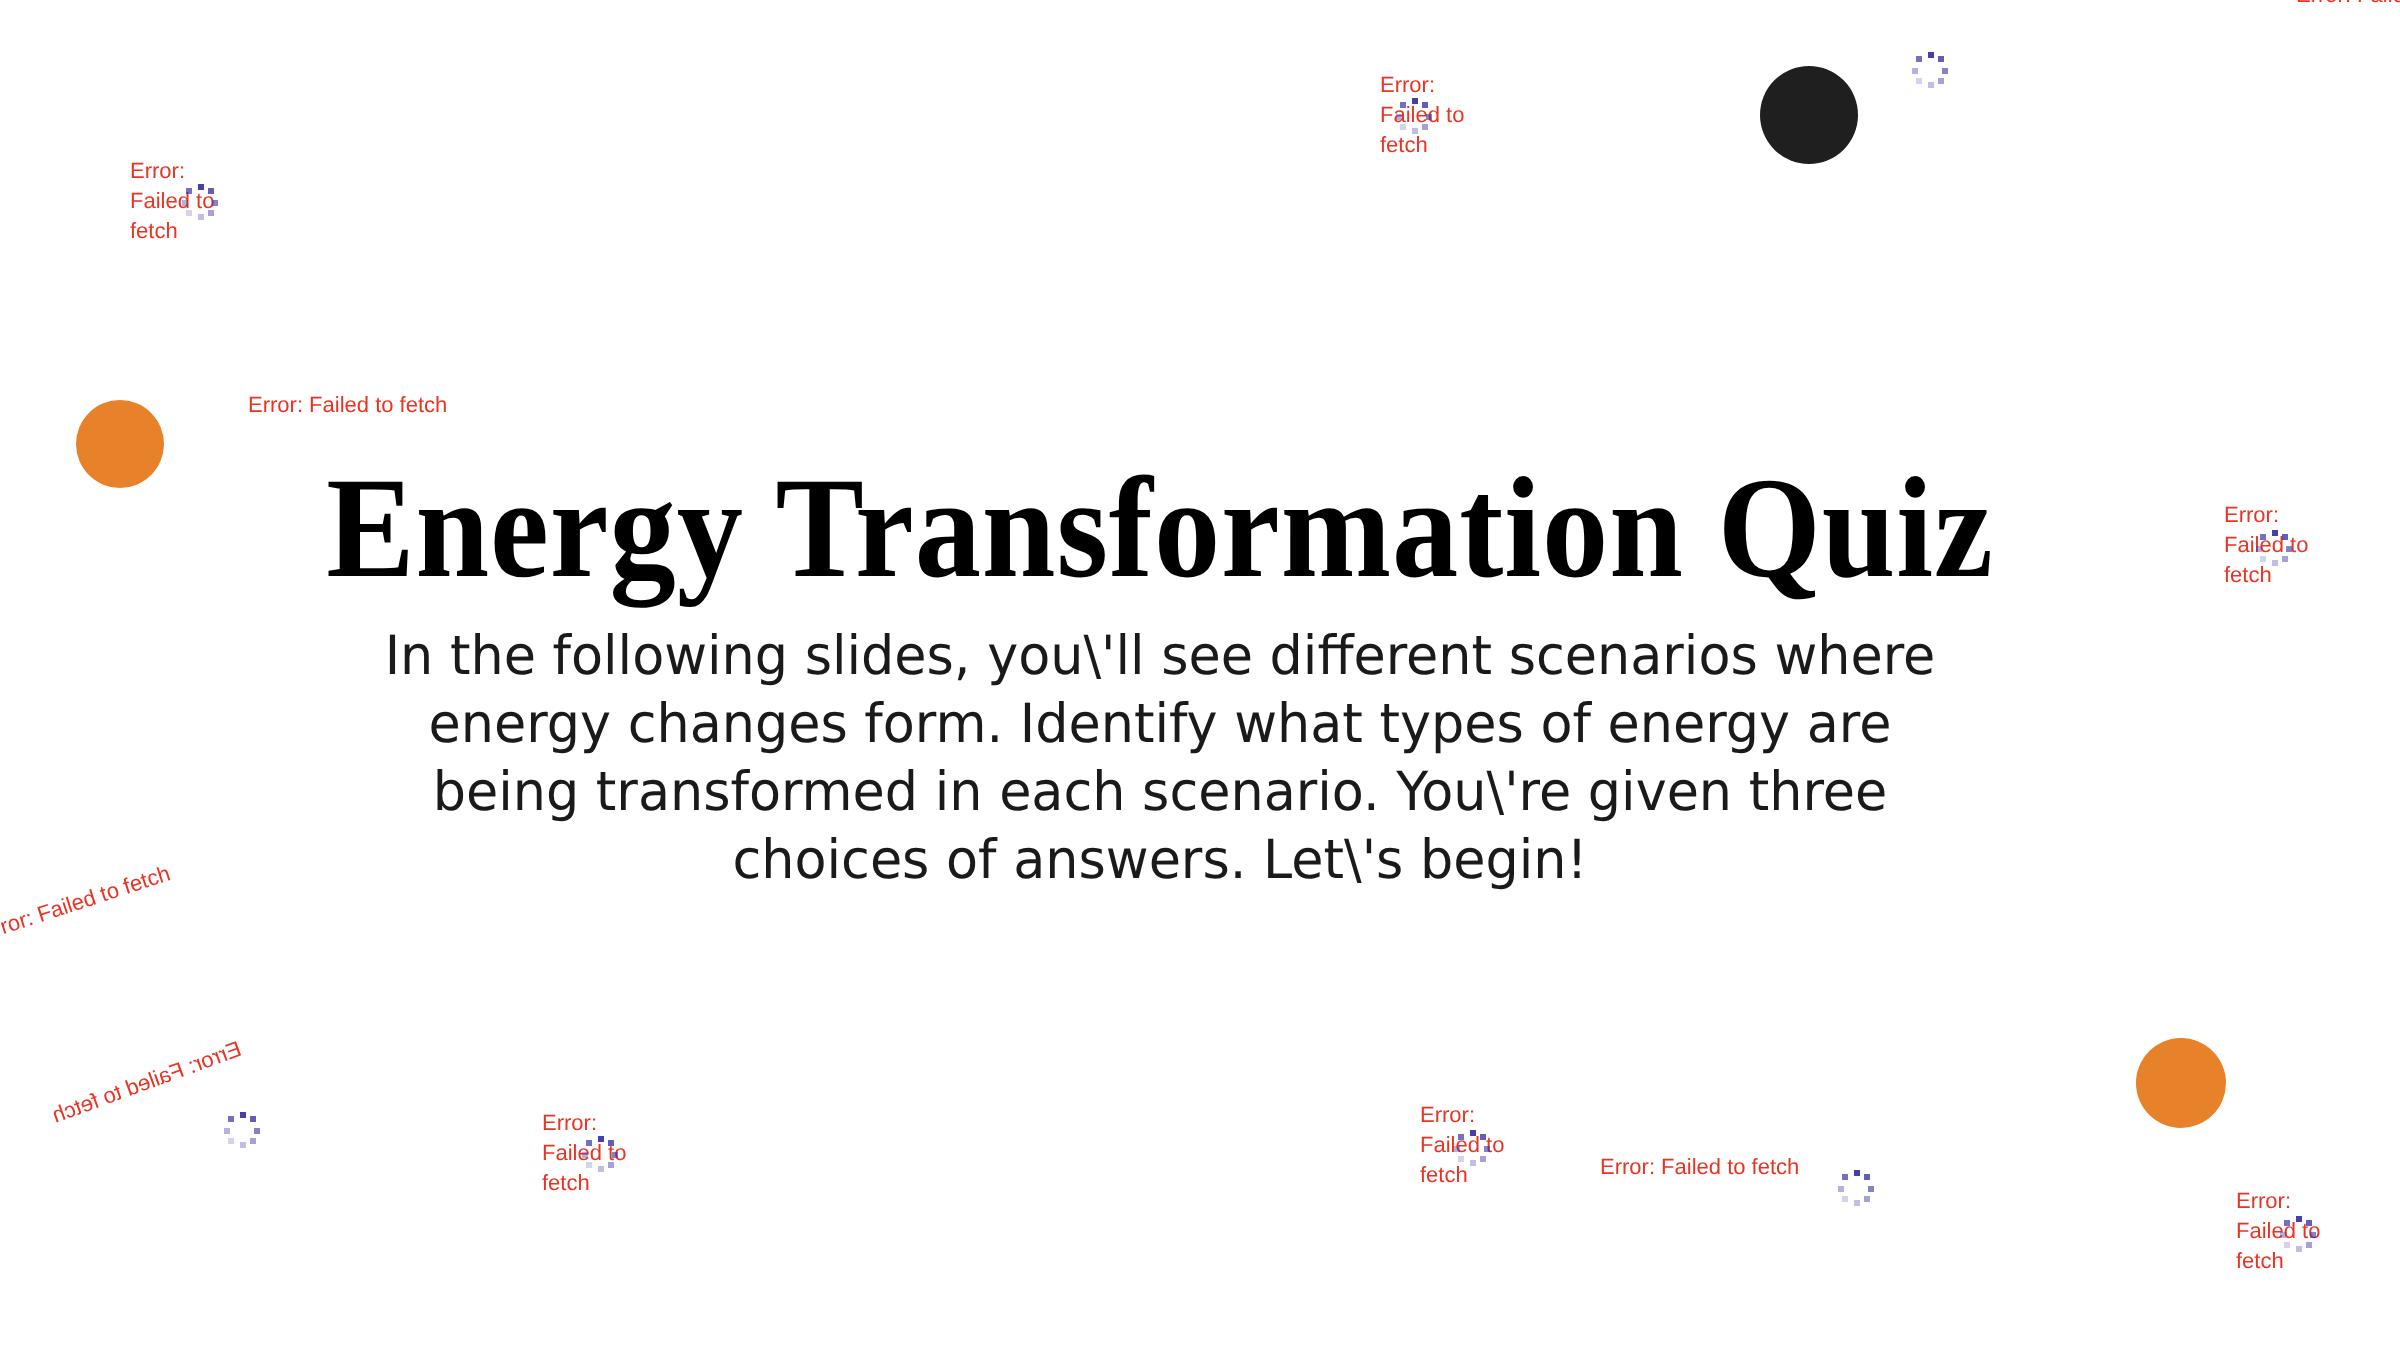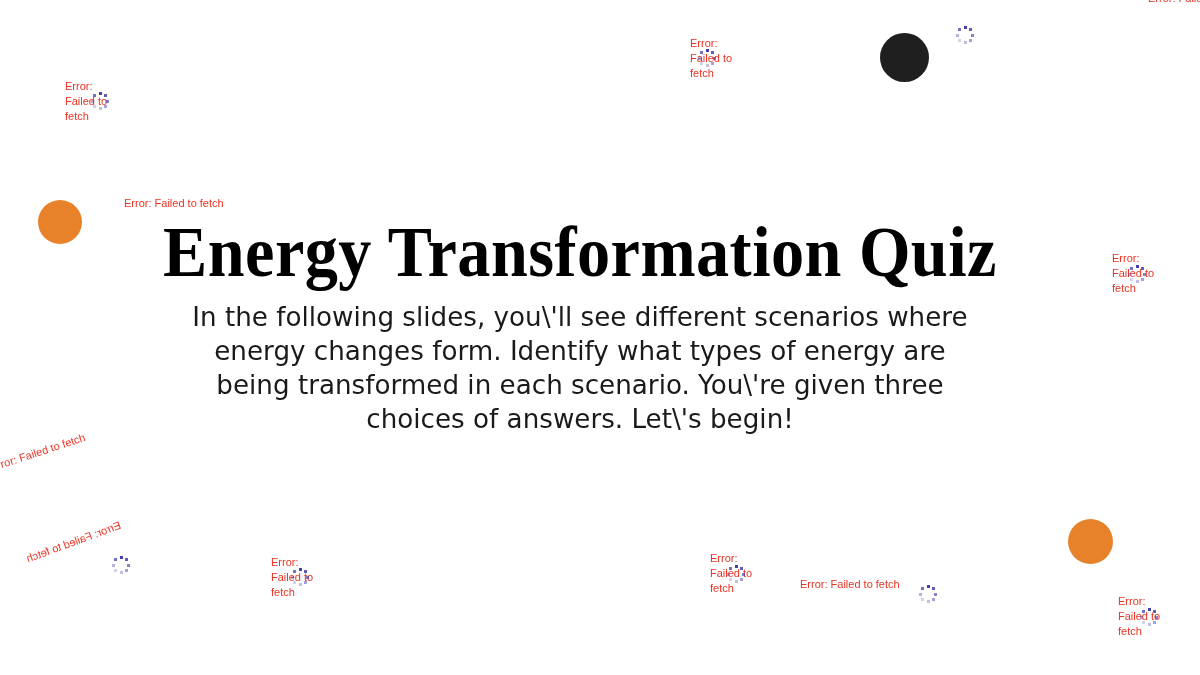--- a/index.html
+++ b/index.html
@@ -17,21 +17,21 @@
     width: 1200px;
     height: 675px;
     background: #ffffff;
     overflow: hidden;
   }
 
   
   .content-block {
     position: absolute;
     left: 0;
-    top: 216px;
+    top: 228px;
     width: 1160px;
     text-align: center;
   }
 
   .slide-title {
     font-family: "Liberation Serif", "DejaVu Serif", serif;
     font-weight: 700;
     font-size: 72px;
     line-height: 1.0;
     letter-spacing: 0.5px;

